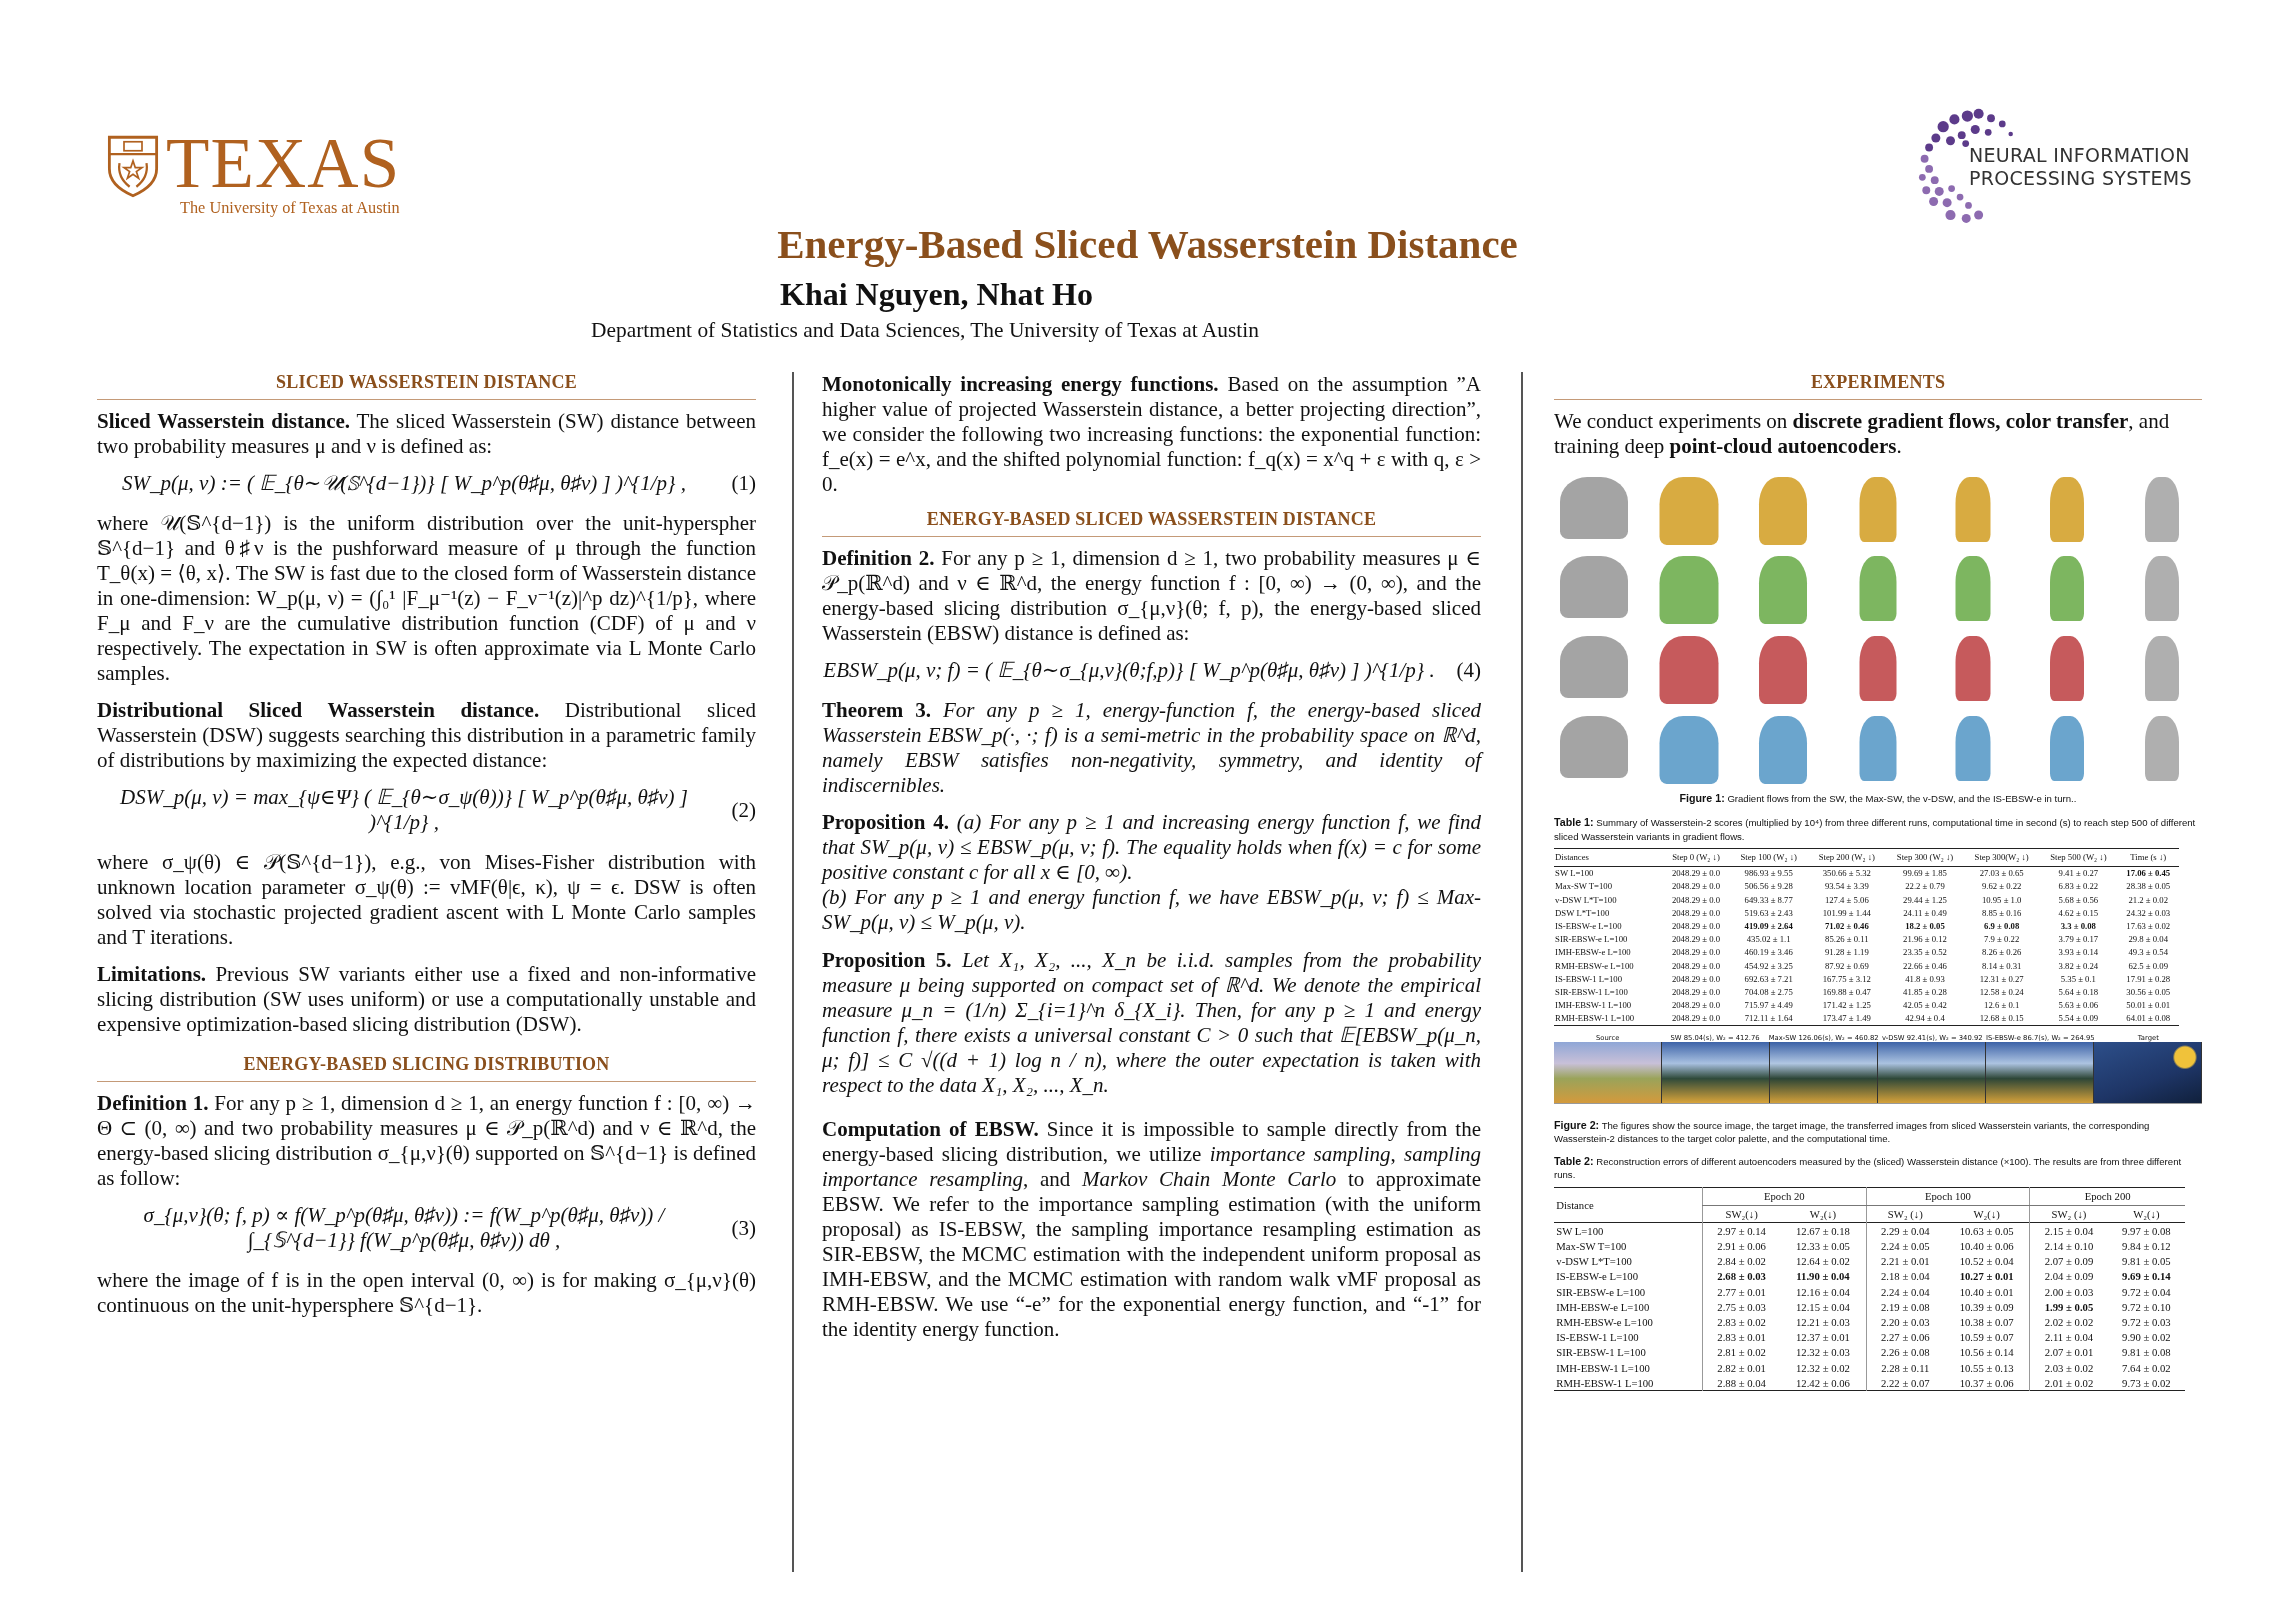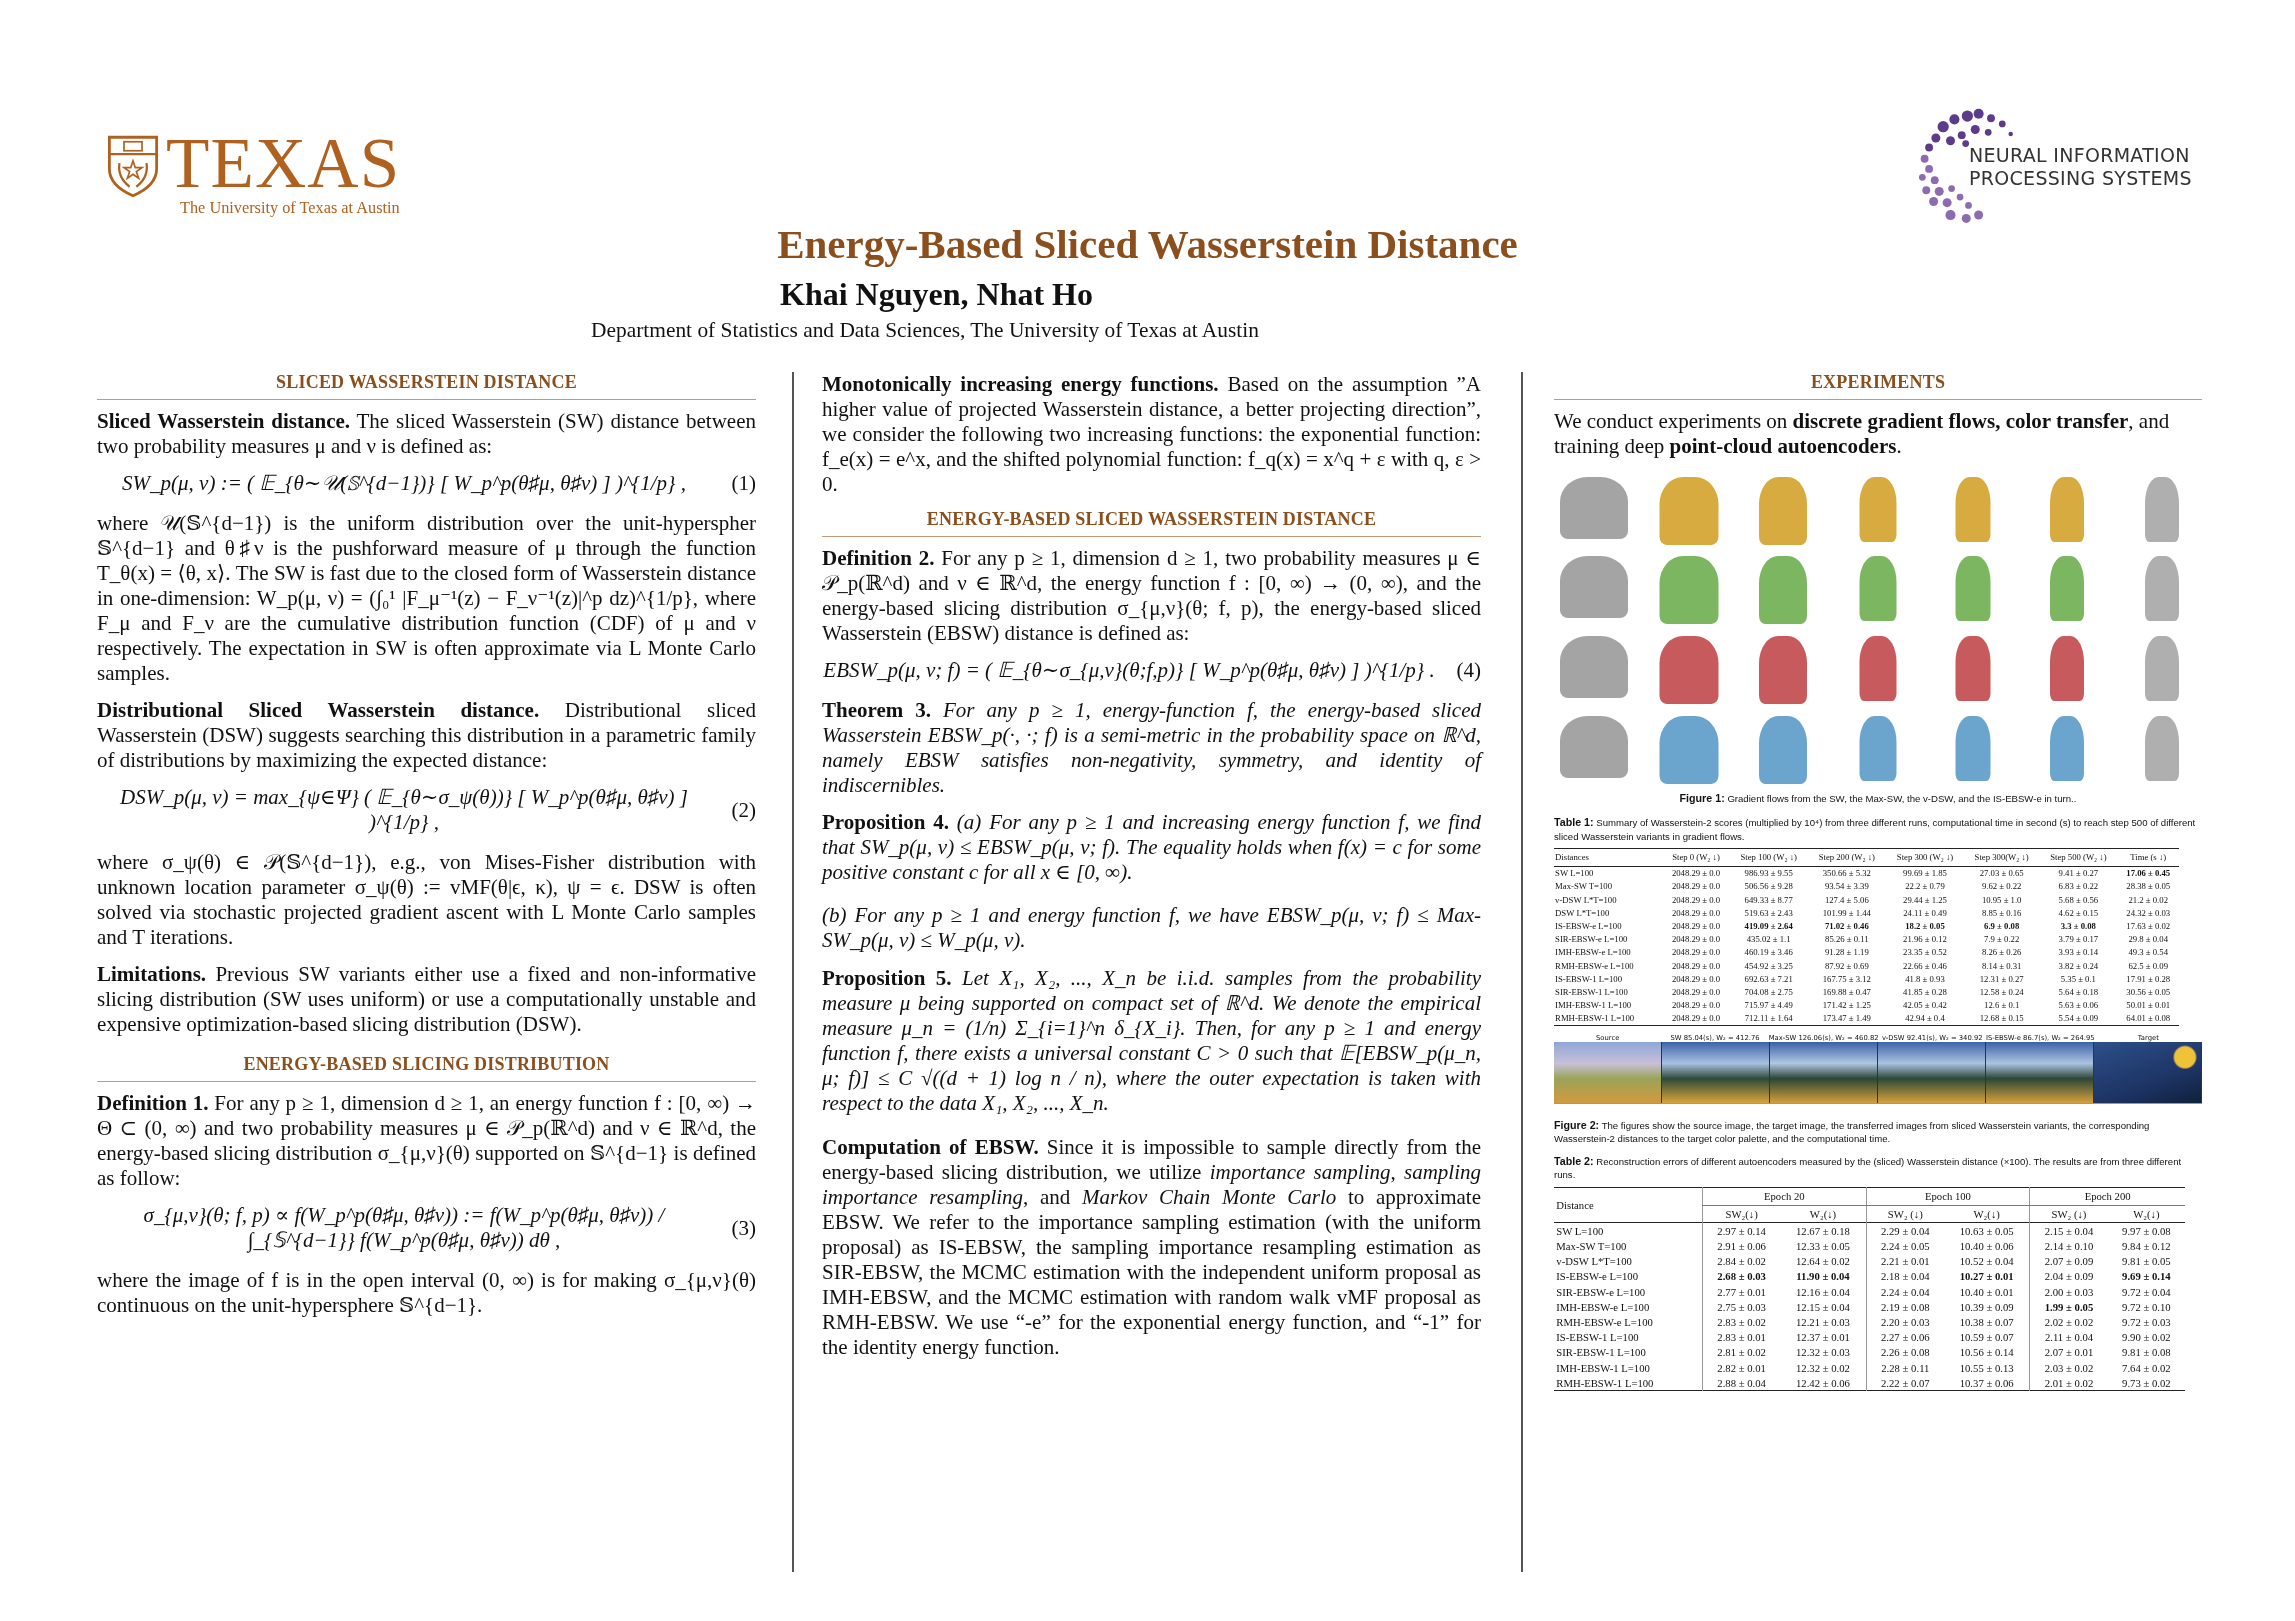--- a/index.html
+++ b/index.html
@@ -135,21 +135,21 @@
 
 <div class="col c2">
   <p><b class="h">Monotonically increasing energy functions.</b> <span>Based on the assumption ”A higher value of projected Wasserstein distance, a better projecting direction”, we consider the following two increasing functions: the exponential function: f_e(x) = e^x, and the shifted polynomial function: f_q(x) = x^q + ε with q, ε &gt; 0.</span></p>
   <div class="sec" style="margin-top:11.3px">ENERGY-BASED SLICED WASSERSTEIN DISTANCE</div>
   <p><b class="h">Definition 2.</b> <span>For any p ≥ 1, dimension d ≥ 1, two probability measures μ ∈ 𝒫_p(ℝ^d) and ν ∈ ℝ^d, the energy function f : [0, ∞) → (0, ∞), and the energy-based slicing distribution σ_{μ,ν}(θ; f, p), the energy-based sliced Wasserstein (EBSW) distance is defined as:</span></p>
   <div class="eq">
       <span class="body">EBSW_p(μ, ν; f) = ( 𝔼_{θ∼σ_{μ,ν}(θ;f,p)} [ W_p^p(θ♯μ, θ♯ν) ] )^{1/p} .</span>
       <span class="num">(4)</span>
     </div>
   <p><b class="h">Theorem 3.</b> <i>For any p ≥ 1, energy-function f, the energy-based sliced Wasserstein EBSW_p(·, ·; f) is a semi-metric in the probability space on ℝ^d, namely EBSW satisfies non-negativity, symmetry, and identity of indiscernibles.</i></p>
-  <p style="margin-bottom:18px"><b class="h">Proposition 4.</b> <i>(a) For any p ≥ 1 and increasing energy function f, we find that SW_p(μ, ν) ≤ EBSW_p(μ, ν; f). The equality holds when f(x) = c for some positive constant c for all x ∈ [0, ∞).</i></p>
+  <p style="margin-bottom:0"><b class="h">Proposition 4.</b> <i>(a) For any p ≥ 1 and increasing energy function f, we find that SW_p(μ, ν) ≤ EBSW_p(μ, ν; f). The equality holds when f(x) = c for some positive constant c for all x ∈ [0, ∞).</i></p>
   <p><i>(b) For any p ≥ 1 and energy function f, we have EBSW_p(μ, ν; f) ≤ Max-SW_p(μ, ν) ≤ W_p(μ, ν).</i></p>
   <p><b class="h">Proposition 5.</b> <i>Let X₁, X₂, ..., X_n be i.i.d. samples from the probability measure μ being supported on compact set of ℝ^d. We denote the empirical measure μ_n = (1/n) Σ_{i=1}^n δ_{X_i}. Then, for any p ≥ 1 and energy function f, there exists a universal constant C &gt; 0 such that 𝔼[EBSW_p(μ_n, μ; f)] ≤ C √((d + 1) log n / n), where the outer expectation is taken with respect to the data X₁, X₂, ..., X_n.</i></p>
   <p style="margin-top:19px"><b class="h">Computation of EBSW.</b> <span>Since it is impossible to sample directly from the energy-based slicing distribution, we utilize </span><i>importance sampling</i><span>, </span><i>sampling importance resampling</i><span>, and </span><i>Markov Chain Monte Carlo</i><span> to approximate EBSW. We refer to the importance sampling estimation (with the uniform proposal) as IS-EBSW, the sampling importance resampling estimation as SIR-EBSW, the MCMC estimation with the independent uniform proposal as IMH-EBSW, and the MCMC estimation with random walk vMF proposal as RMH-EBSW. We use “-e” for the exponential energy function, and “-1” for the identity energy function.</span></p>
 </div>
 
 <div class="col c3">
   <div class="sec">EXPERIMENTS</div>
   <p style="text-align:left"><span>We conduct experiments on </span><b>discrete gradient flows, color transfer</b><span>, and training deep </span><b>point-cloud autoencoders</b><span>.</span></p>
 
   <div class="pc-grid" id="pc-grid">

